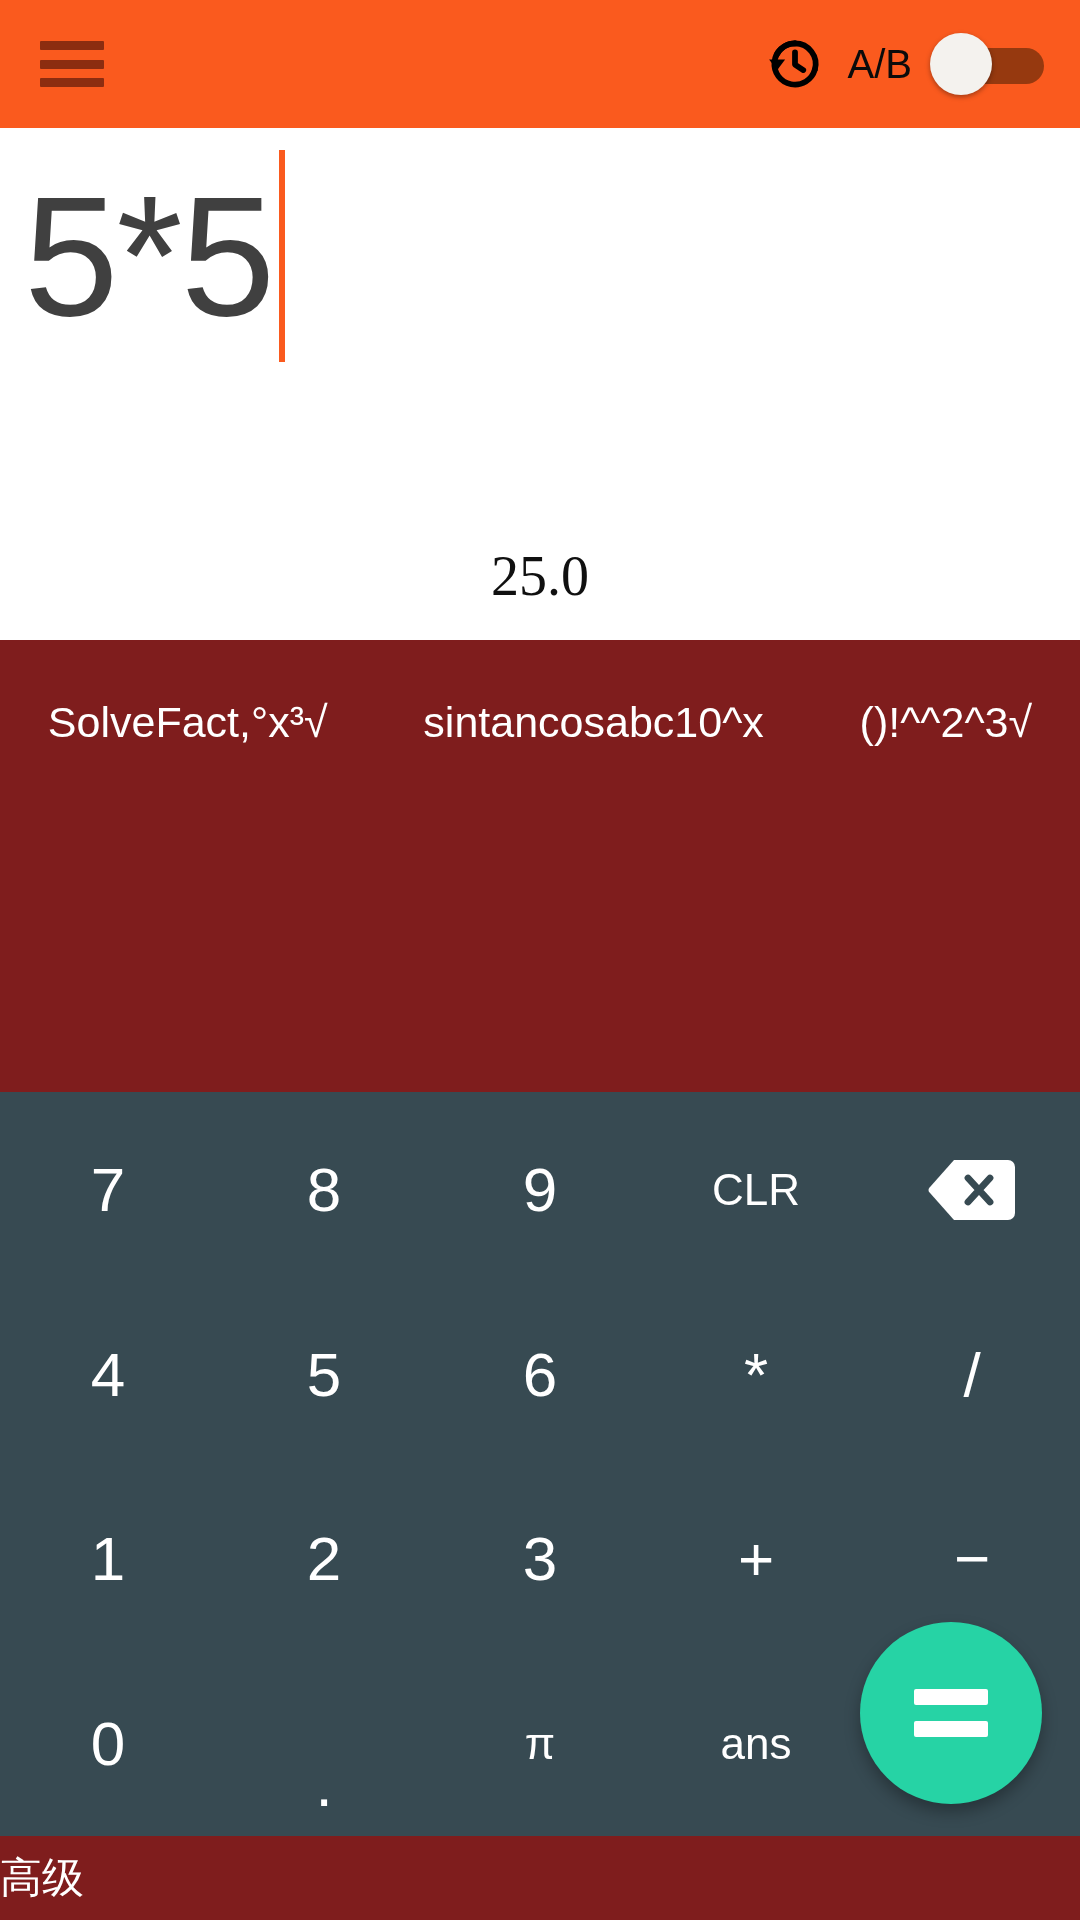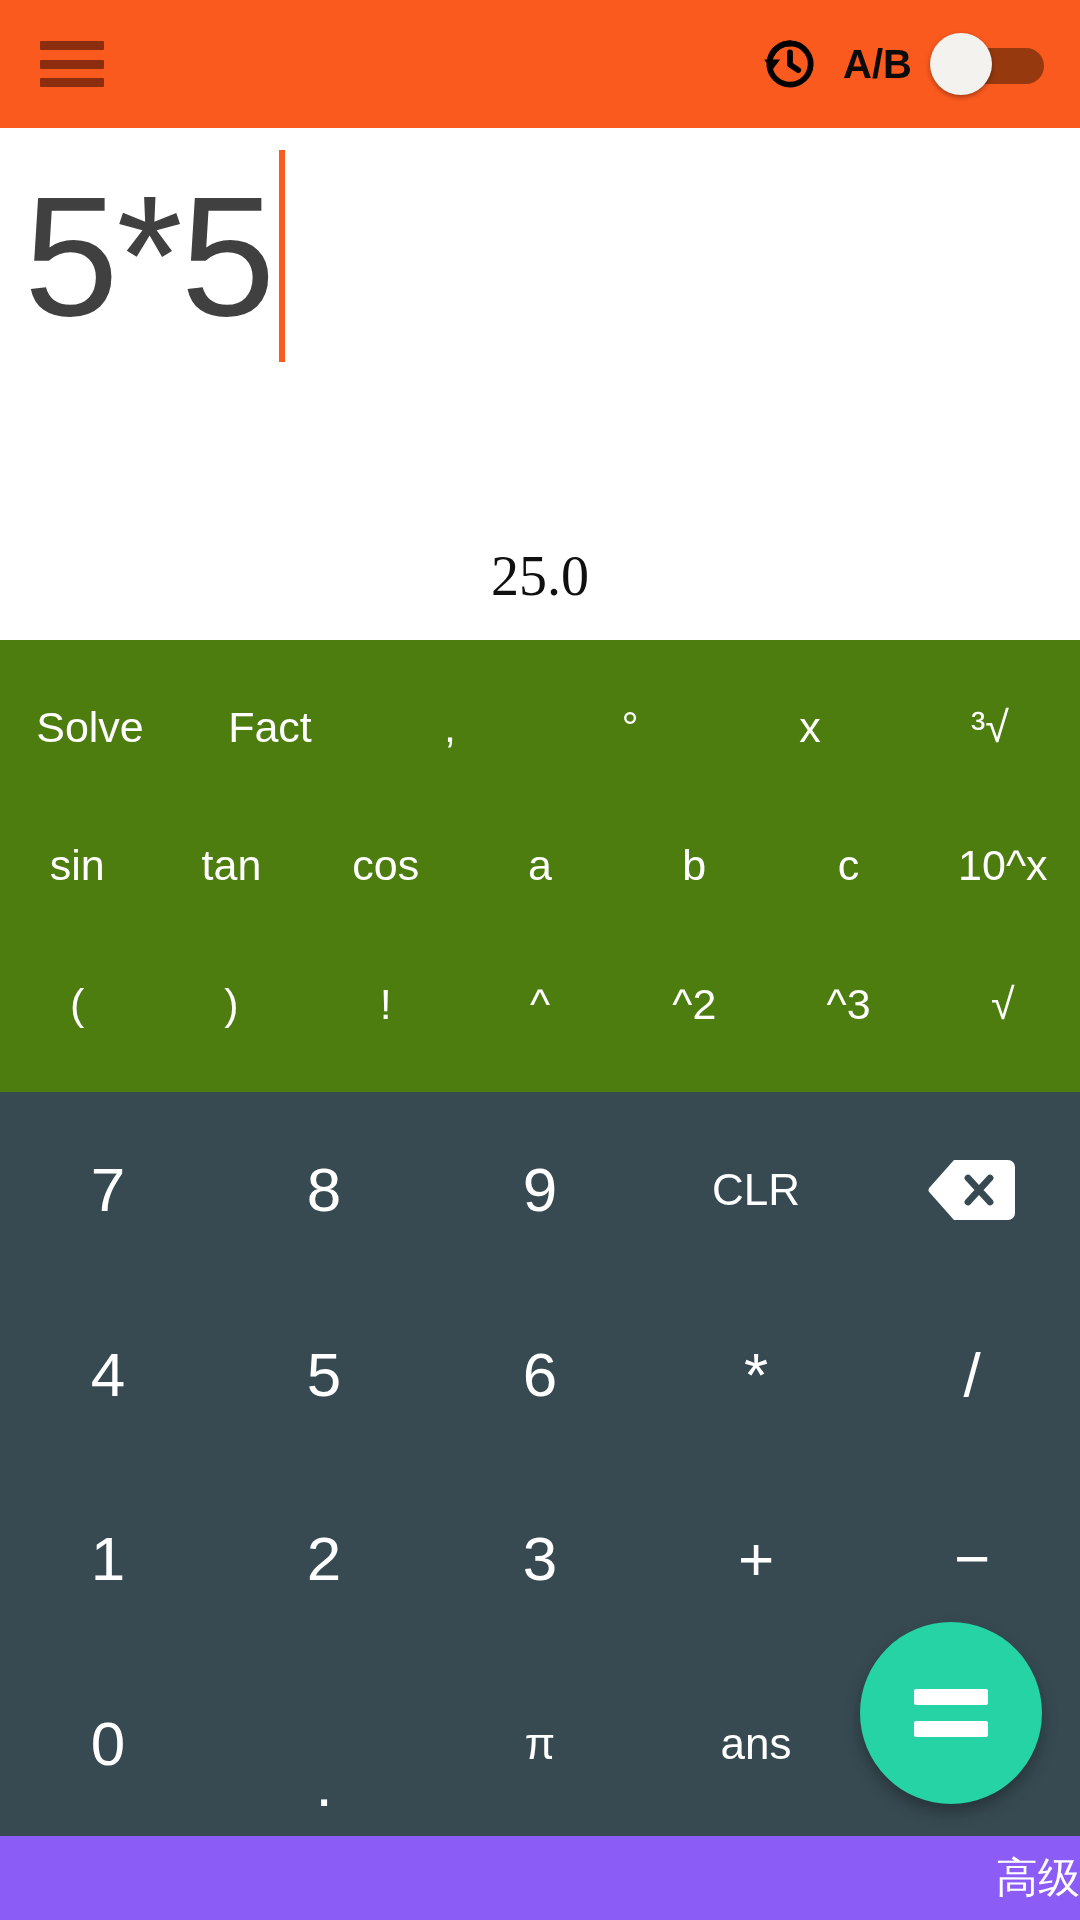--- a/index.html
+++ b/index.html
@@ -29,21 +29,20 @@
   .appbar {
     height: 128px;
     background: #FA5A1E;
     flex: 0 0 128px;
     display: flex;
     align-items: center;
     justify-content: space-between;
     padding: 0 34px 0 40px;
     box-sizing: border-box;
     position: relative;
-    font-weight: bold;
   }
   .hamburger {
     width: 64px;
     height: 46px;
     display: flex;
     flex-direction: column;
     justify-content: space-between;
     cursor: pointer;
   }
   .hamburger span {
@@ -141,24 +140,24 @@
     width: 1080px;
     text-align: center;
     font-family: "Liberation Serif", serif;
     font-size: 56px;
     color: #101010;
     line-height: 1;
   }
 
   
   .funcpad {
-    background: #4d7c0f;
+    background: #7f1d1d;
     flex: 0 0 452px;
     display: flex;
-    flex-direction: column;
+    flex-direction: row;
     justify-content: space-around;
     padding: 18px 0 18px 0;
     box-sizing: border-box;
   }
   .func-row {
     display: flex;
     align-items: center;
     height: 128px;
   }
   .func-key {
@@ -237,24 +236,24 @@
     display: block;
     width: 74px;
     height: 16px;
     background: #ffffff;
     border-radius: 2px;
   }
 
   
   .bottombar {
     flex: 0 0 84px;
-    background: #8b5cf6;
-    display: flex;
-    align-items: center;
-    justify-content: flex-end;
+    background: #7f1d1d;
+    display: flex;
+    align-items: center;
+    justify-content: flex-start;
     cursor: pointer;
   }
   .bottombar-label {
     color: #ffffff;
     font-size: 42px;
     font-family: "Liberation Sans", sans-serif;
     line-height: 1;
   }
 
   .backspace-icon { display: block; }

